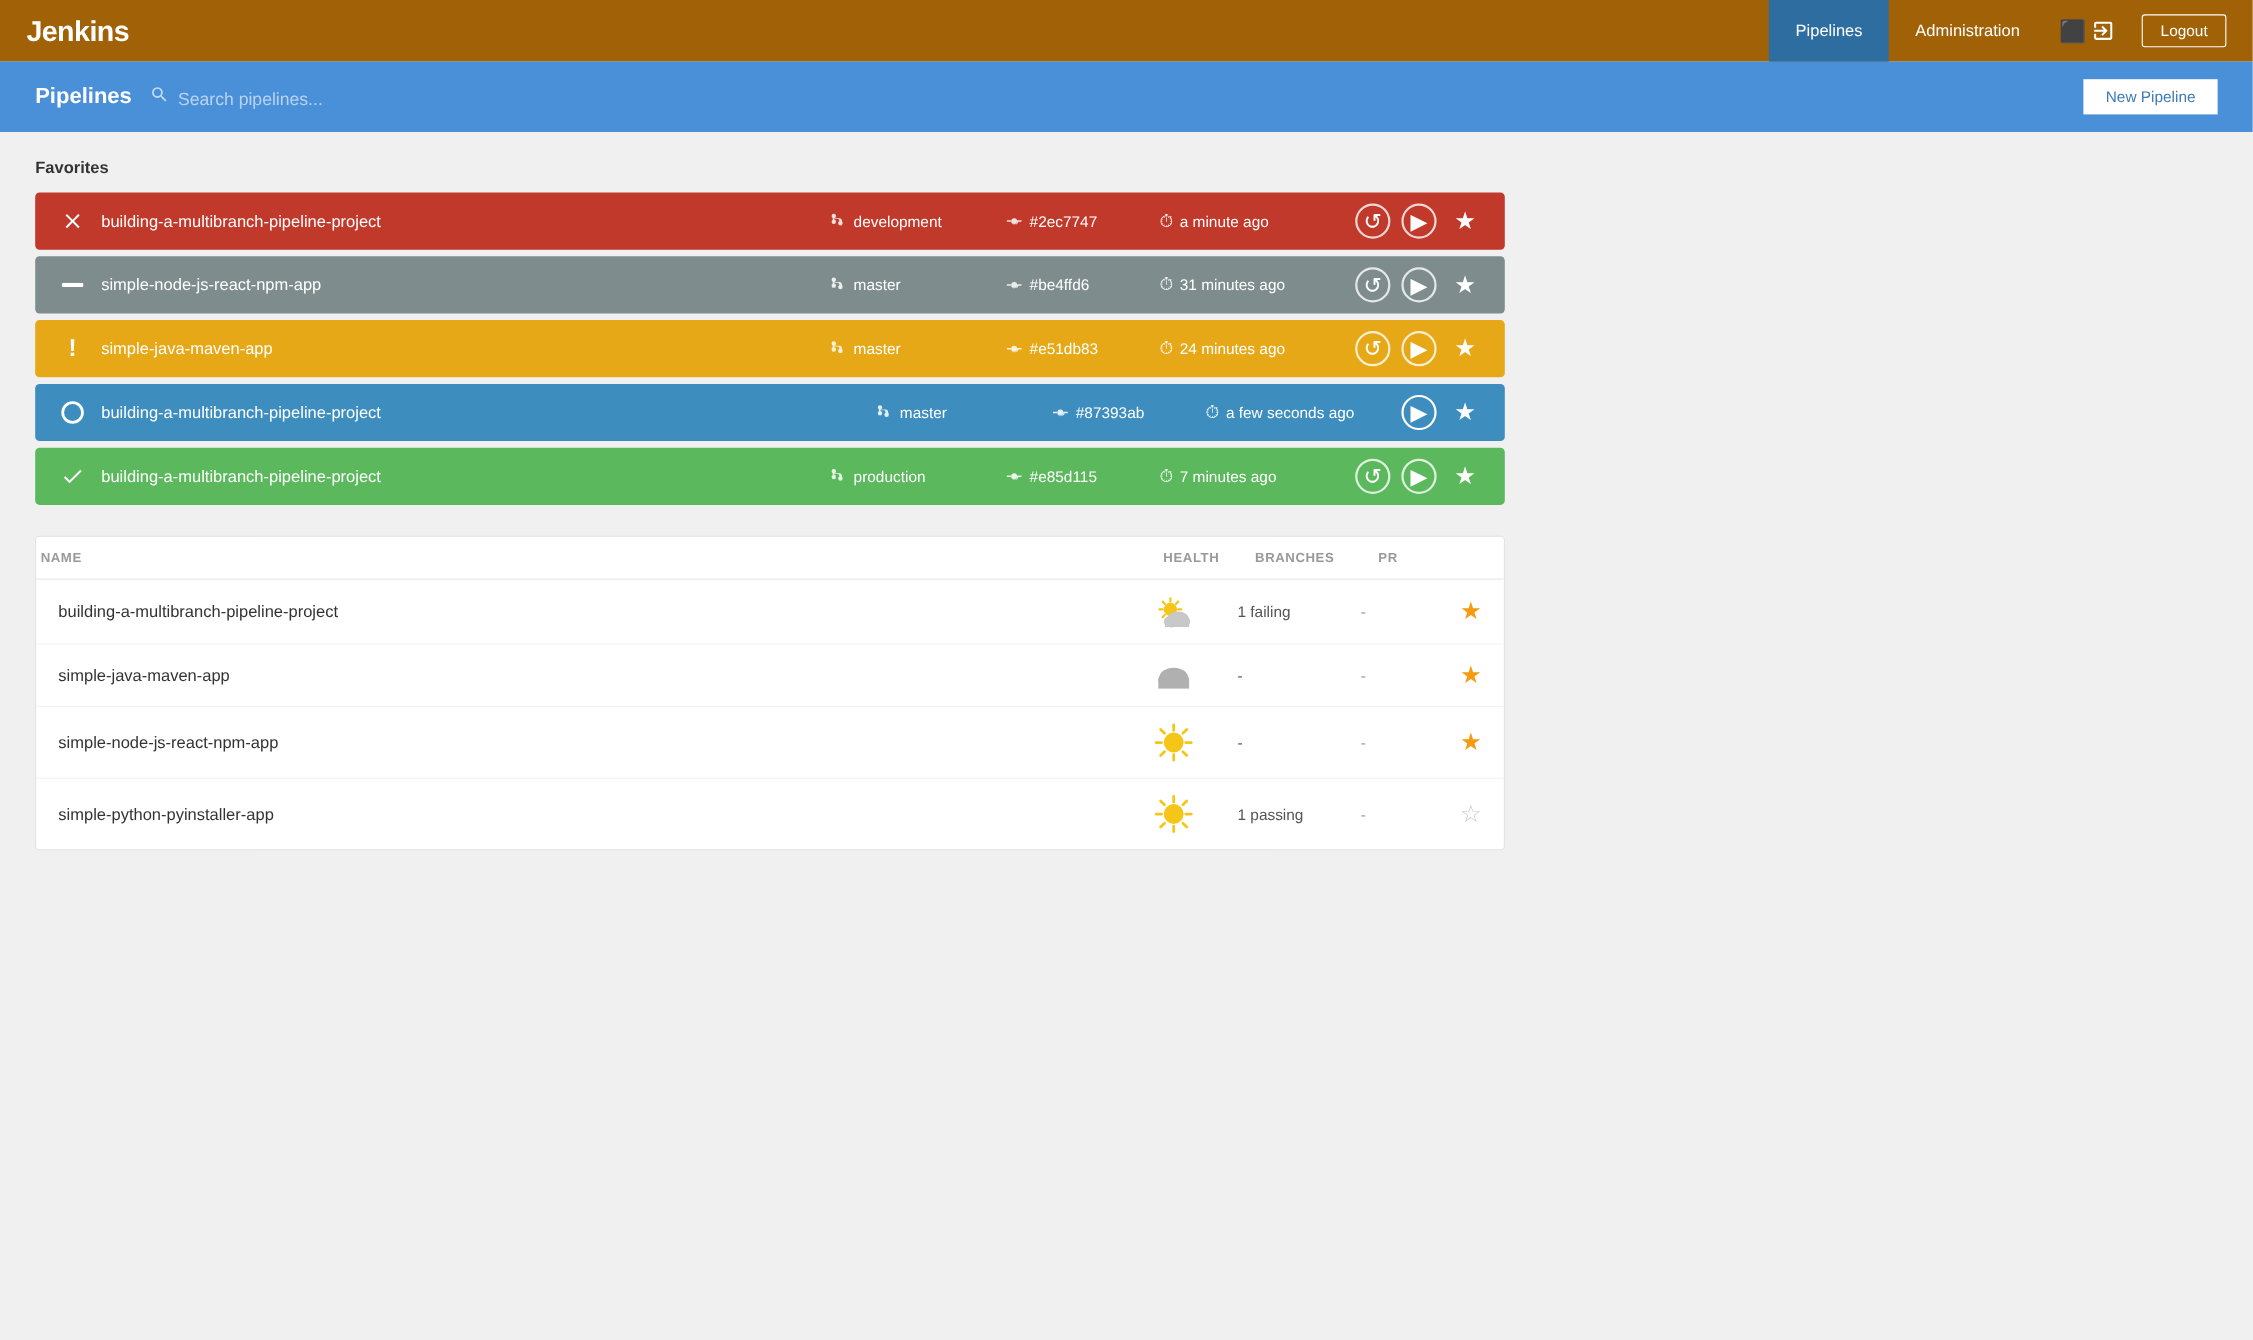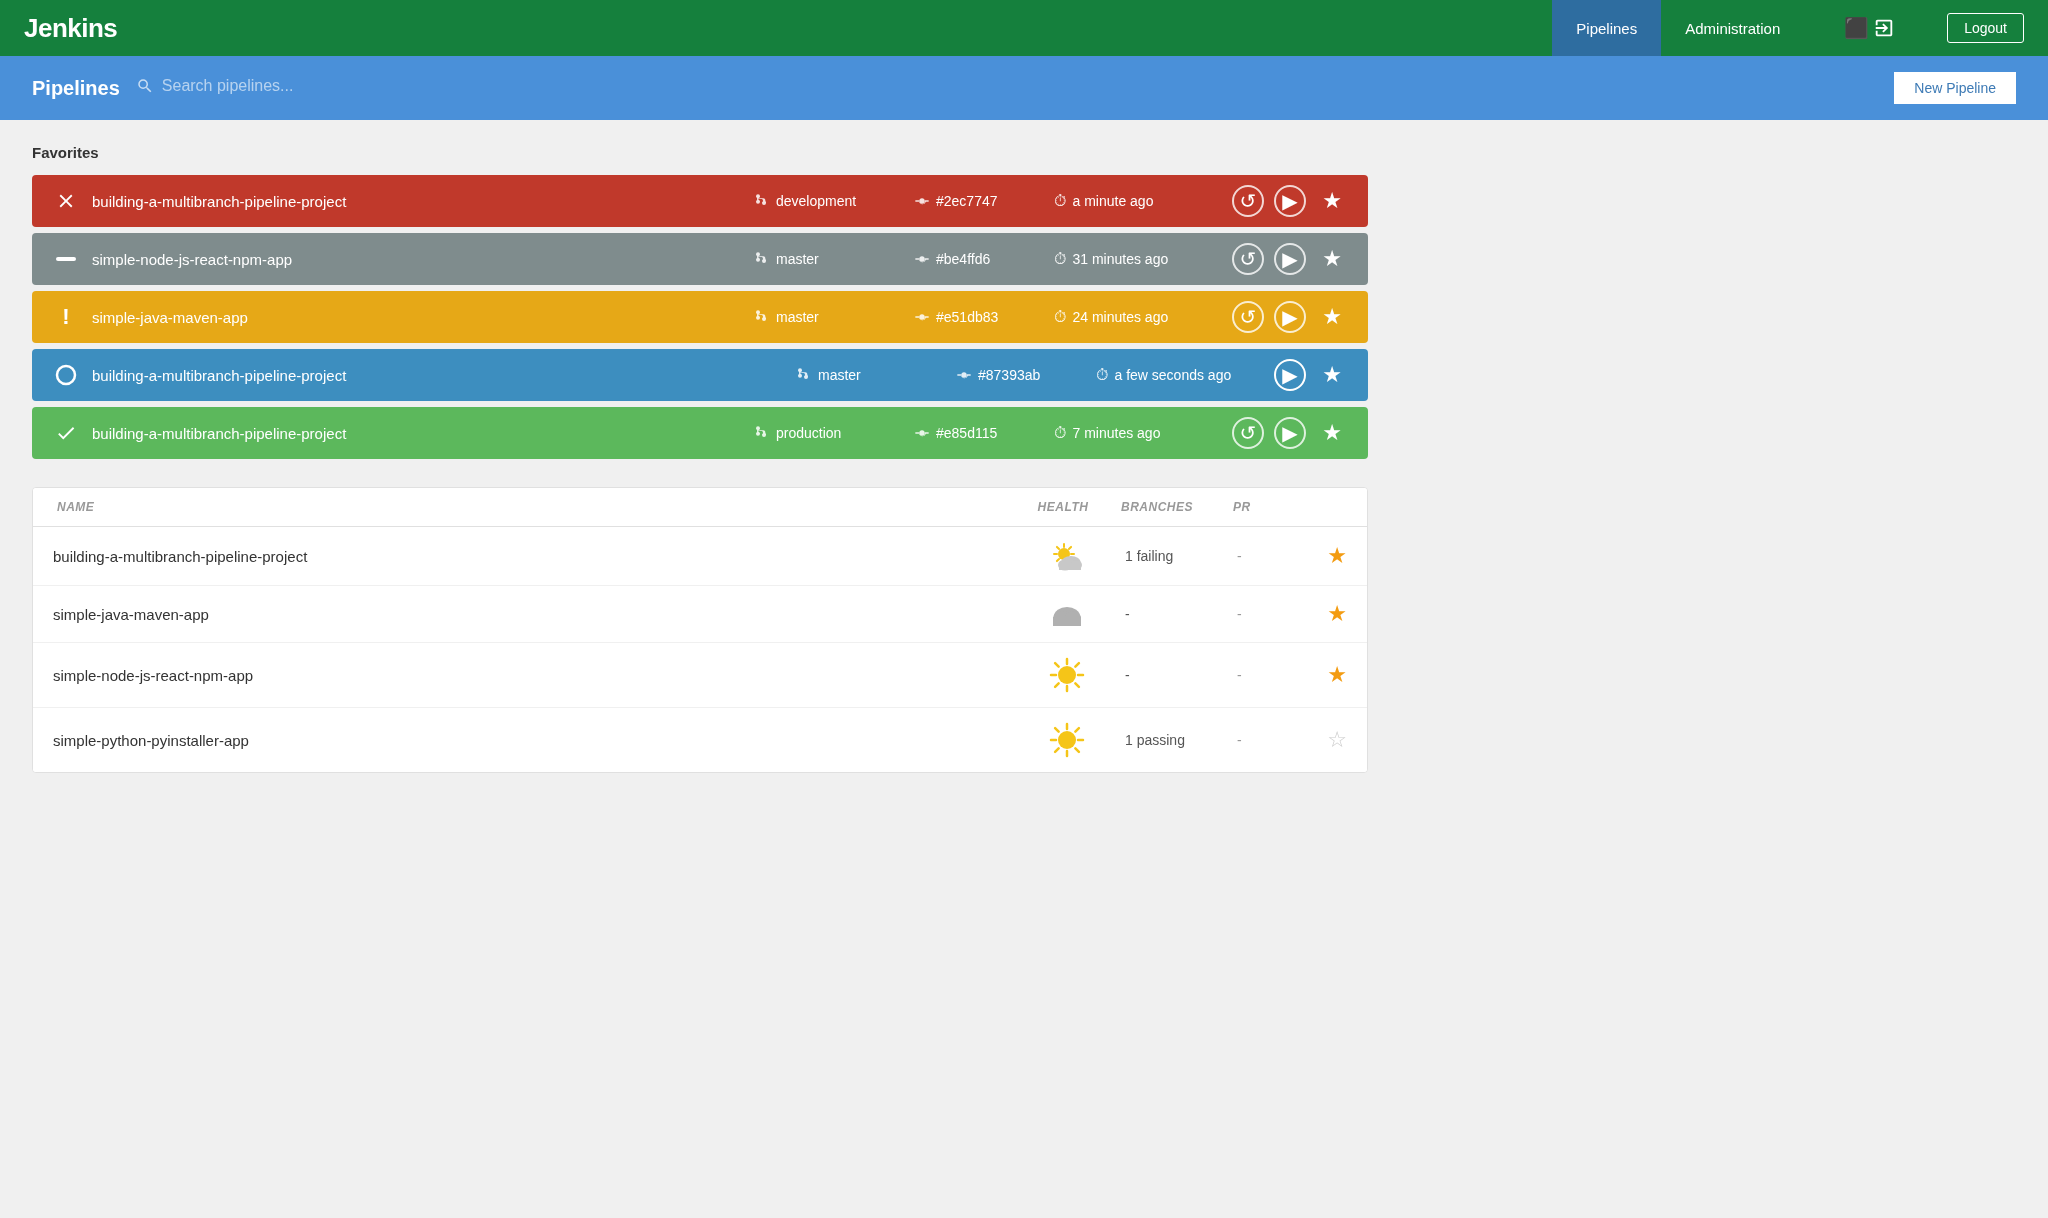--- a/index.html
+++ b/index.html
@@ -1,25 +1,24 @@
 <!DOCTYPE html>
 <html><head>
   <meta charset="utf-8">
   <style>
     * { box-sizing: border-box; margin: 0; padding: 0; }
     body { font-family: -apple-system, BlinkMacSystemFont, 'Segoe UI', Arial, sans-serif; background: #f0f0f0; }
 
     
     .top-nav {
-      background: #15803d;
+      background: #a16207;
       display: flex;
       align-items: center;
       height: 56px;
       padding: 0 24px;
-      gap: 28px;
     }
     .top-nav .logo {
       color: white;
       font-size: 26px;
       font-weight: 700;
       margin-right: auto;
       letter-spacing: -0.5px;
     }
     .nav-links {
       display: flex;
@@ -71,21 +70,21 @@
       padding: 0 32px;
     }
     .sub-header .page-title {
       color: white;
       font-size: 20px;
       font-weight: 600;
       margin-right: 16px;
     }
     .search-wrapper {
       display: flex;
-      align-items: flex-start;
+      align-items: flex-end;
       flex: 1;
     }
     .search-icon-wrap {
       color: rgba(255,255,255,0.7);
       font-size: 18px;
       margin-right: 8px;
     }
     .search-input {
       background: none;
       border: none;
@@ -203,24 +202,23 @@
     
     .pipelines-table {
       background: white;
       border: 1px solid #e0e0e0;
       border-radius: 4px;
       overflow: hidden;
     }
     .table-header-row {
       display: flex;
       align-items: center;
-      padding: 12px 24px;
+      padding: 12px 4px;
       border-bottom: 1px solid #e0e0e0;
       background: white;
-      font-style: italic;
     }
     .th {
       font-size: 12px;
       font-weight: 600;
       color: #999;
       letter-spacing: 0.5px;
       text-transform: uppercase;
     }
     .th-name { flex: 1; }
     .th-health { min-width: 100px; text-align: center; }

